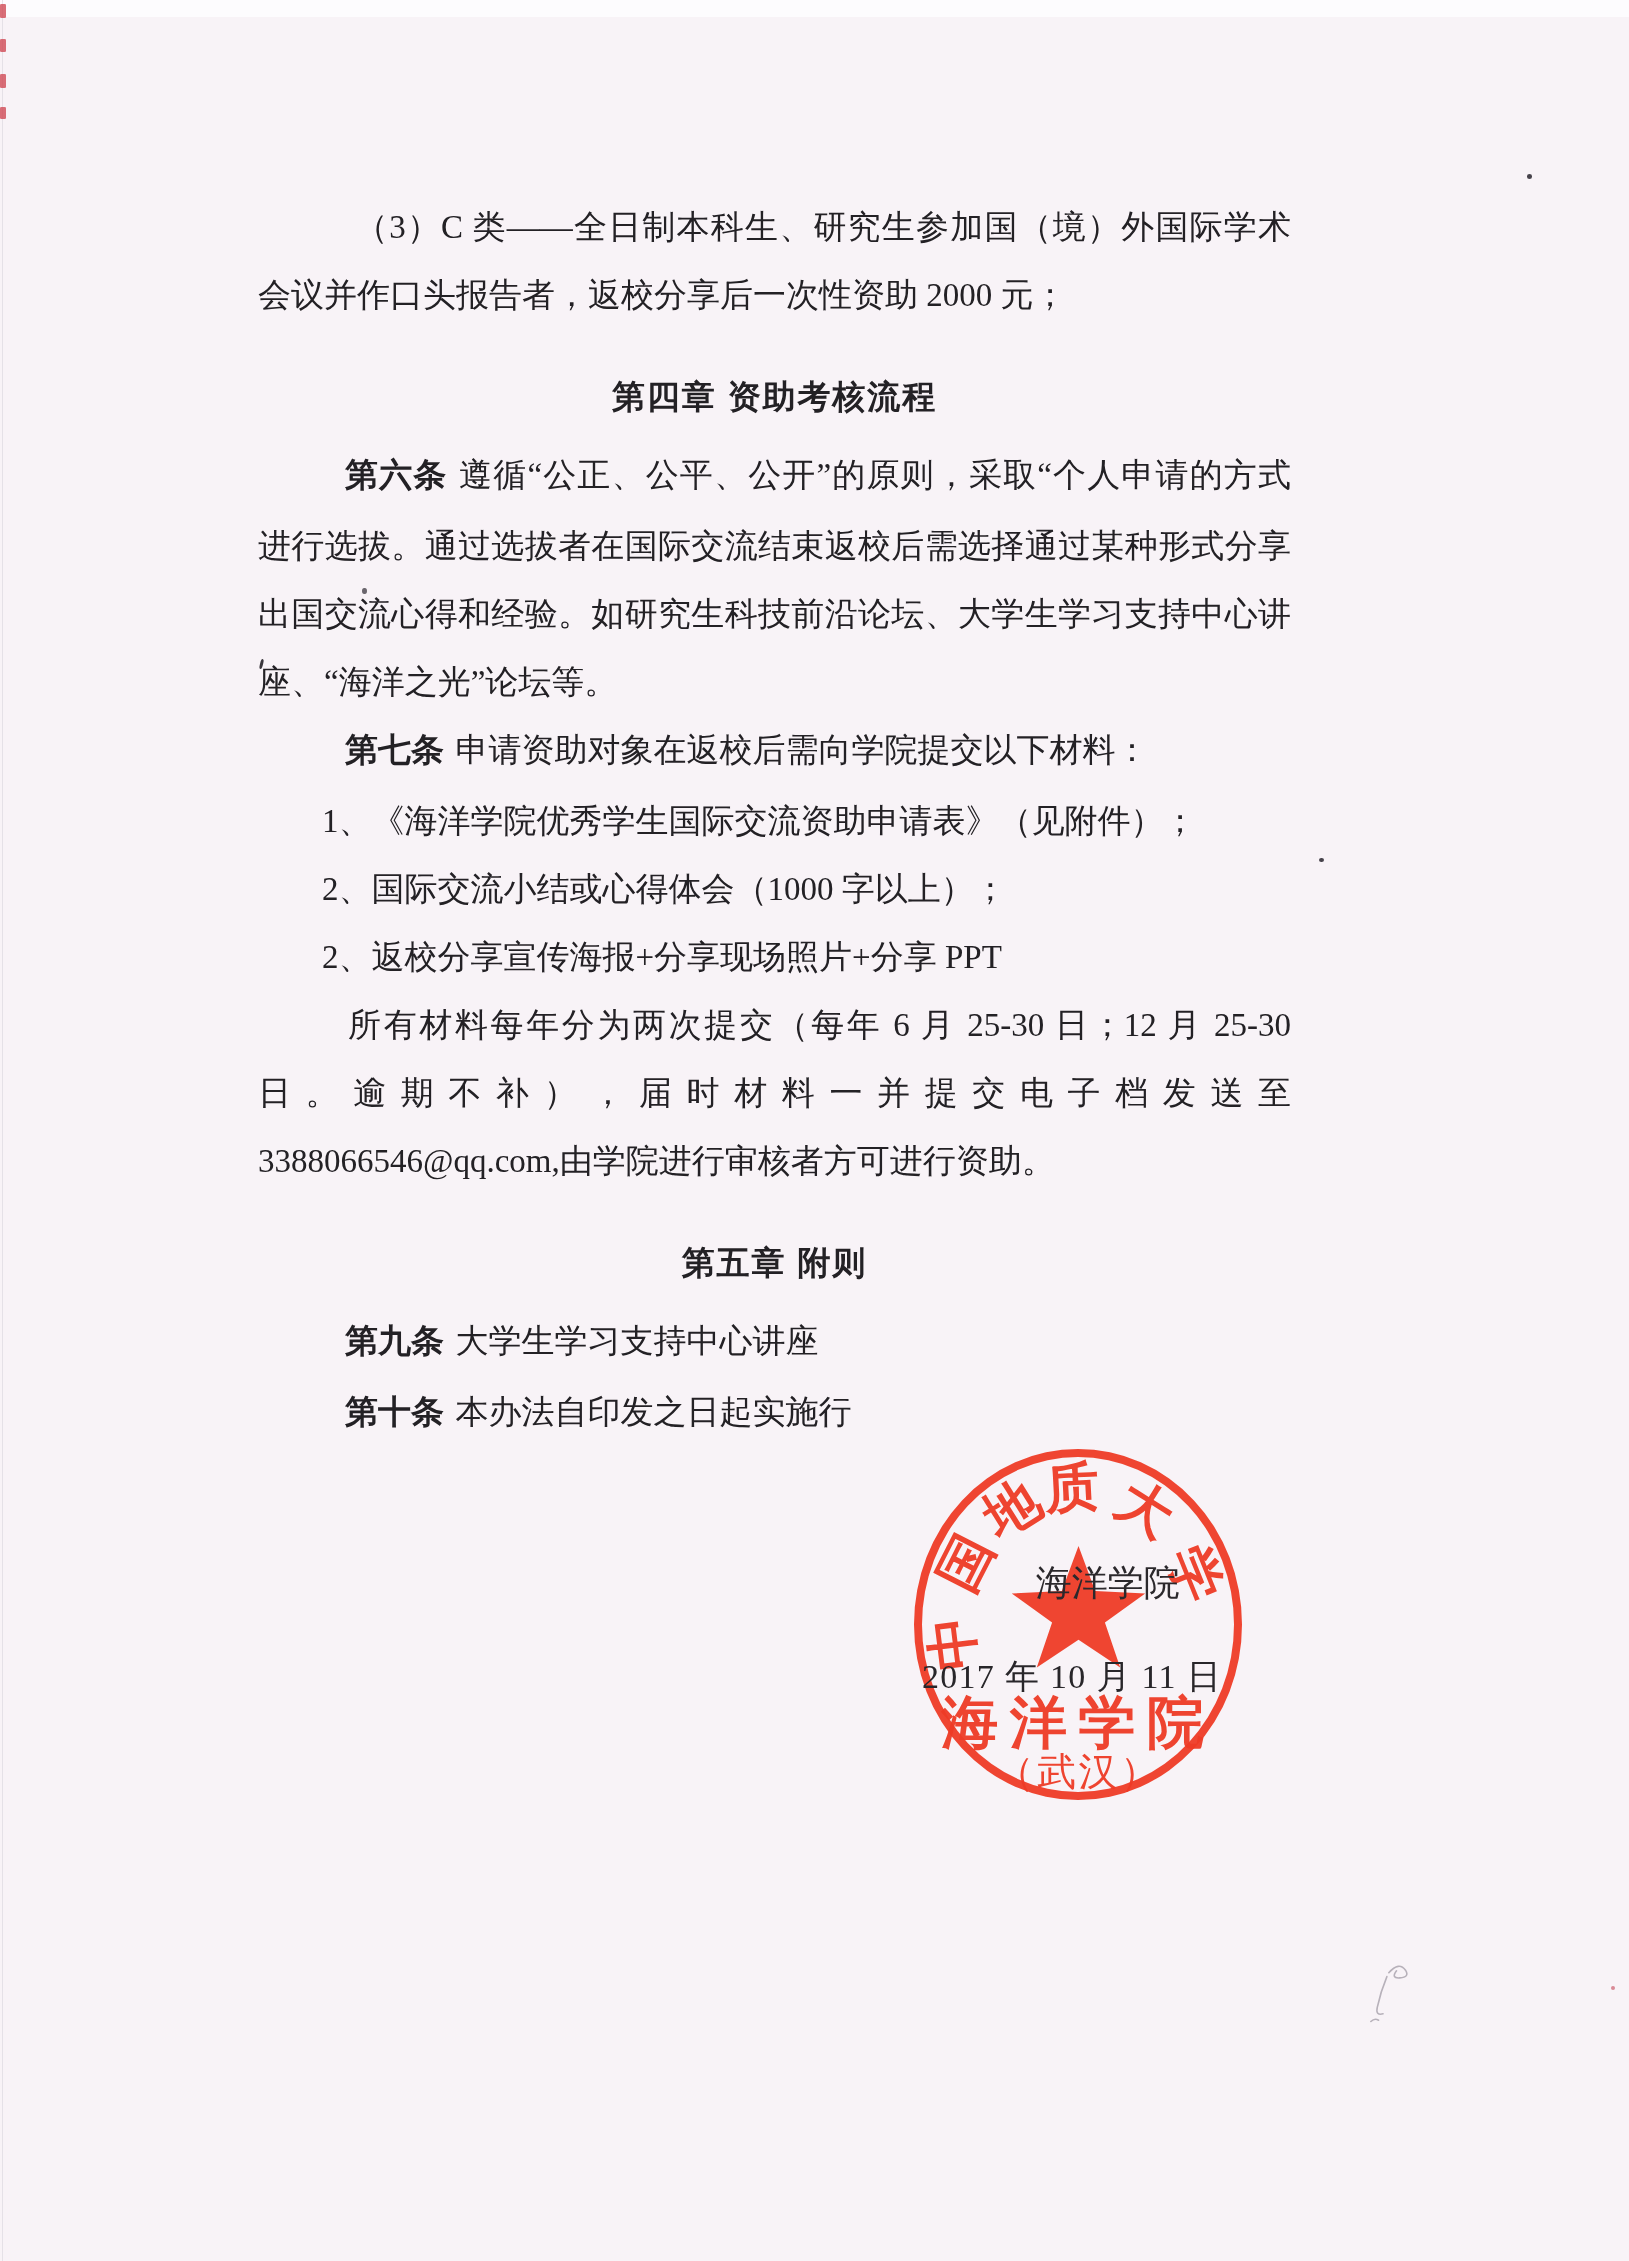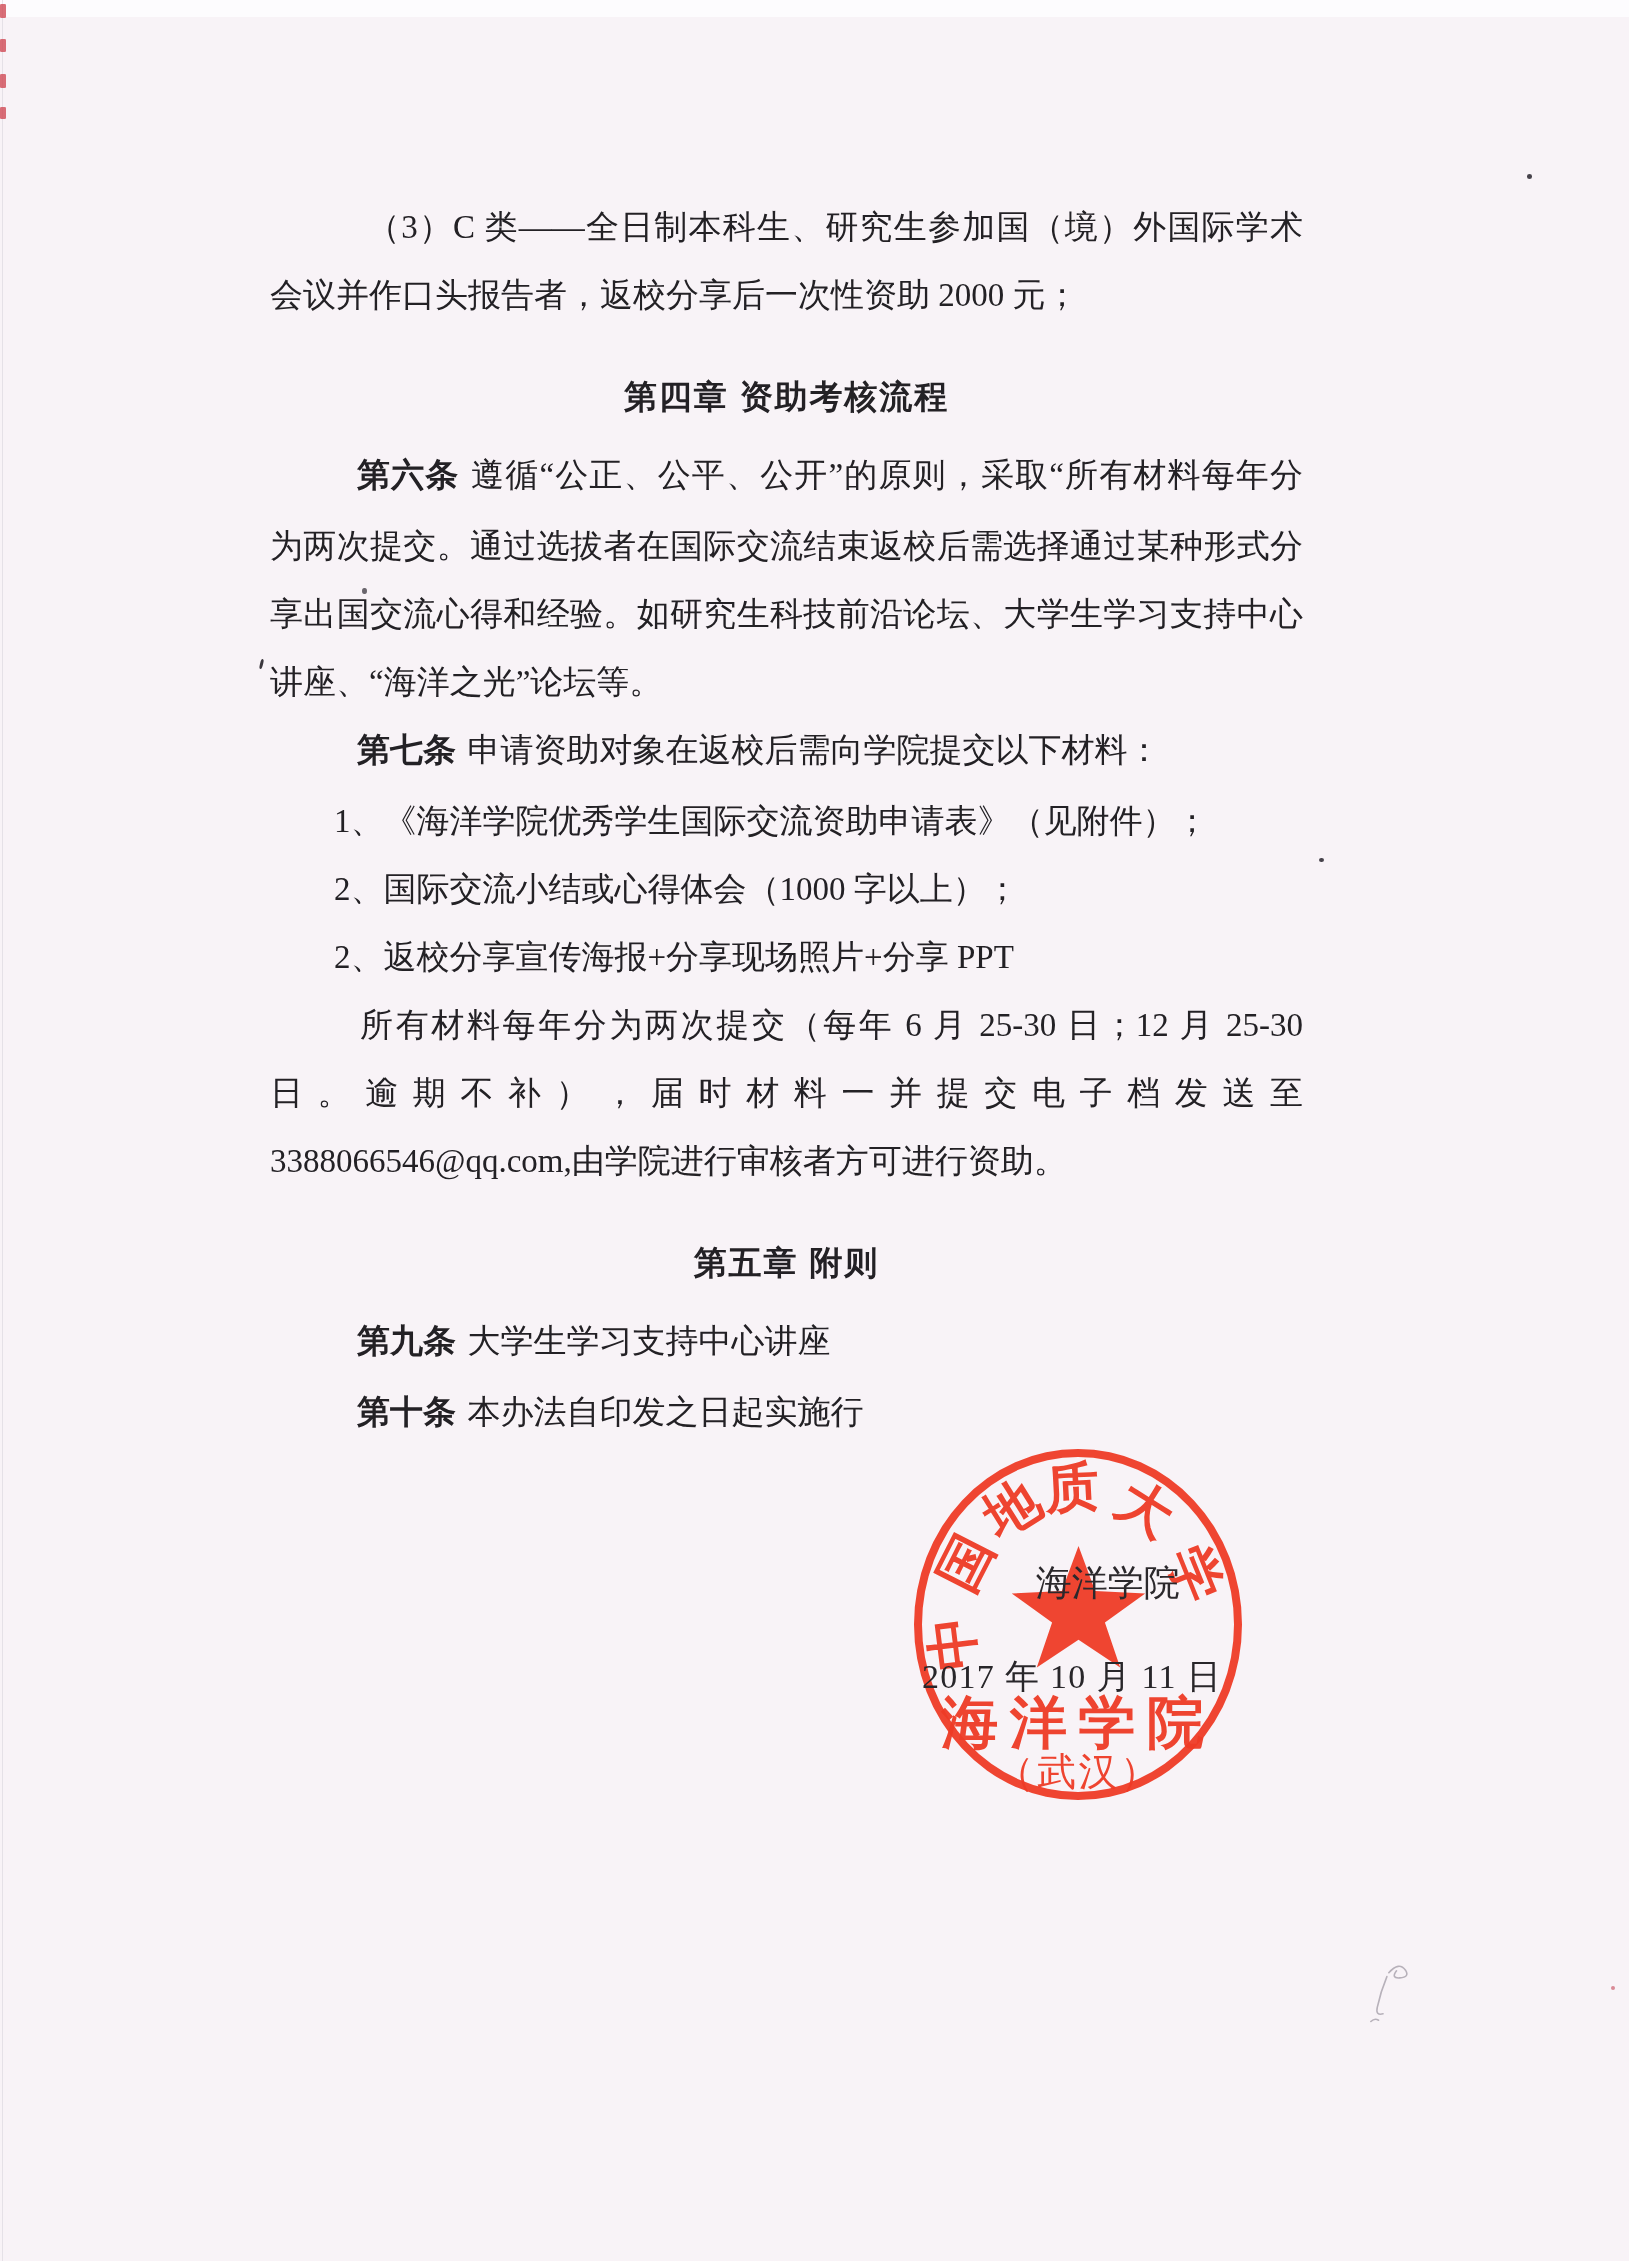--- a/index.html
+++ b/index.html
@@ -12,21 +12,21 @@
   
   .scan-top-strip{position:absolute;left:0;top:0;width:1630px;height:17px;background:#fdfcfe;}
   .scan-left-line{position:absolute;left:1.9px;top:0;width:1.3px;height:2261px;background:#ddd8e0;opacity:.7;}
   .red-dash{position:absolute;left:0;width:5.8px;background:#cf4a55;opacity:.8;border-radius:1.3px;}
   .speck{position:absolute;background:#46424a;border-radius:50%;}
   .pen-tick{position:absolute;width:3.2px;height:10.3px;background:#3a373d;border-radius:40%;transform:rotate(14deg);}
   .squiggle{position:absolute;}
 
   
   .doc{
-    position:absolute;left:12px;top:0;width:1542px;
+    position:absolute;left:0;top:0;width:1542px;
     padding:0 251px 0 258px;box-sizing:border-box;
     font-size:33px;line-height:68px;text-align:justify;
   }
   .para{margin:0;}
   .para-intro{margin-top:193px;text-indent:97px;}
   .chapter-title{
     margin:37px 0 13px 0;text-align:center;text-indent:0;
     font-size:33px;font-weight:bold;letter-spacing:1.9px;line-height:62px;
     font-family:"Liberation Sans","DejaVu Sans",sans-serif;
   }
@@ -88,21 +88,21 @@
   <path d="M34 40 q16 -18 26 -4 q7 11 -9 12 q-14 1 -5 -11 M31 46 q-10 24 -15 48 q-3 13 9 10" fill="none" stroke="#b7b1ba" stroke-width="2.5" stroke-linecap="round"></path>
   <path d="M6 116 q6 -6 12 -2" fill="none" stroke="#b7b1ba" stroke-width="2.5" stroke-linecap="round"></path>
 </svg>
 
 <div class="doc">
 
   <p class="para para-intro">（3）C 类——全日制本科生、研究生参加国（境）外国际学术会议并作口头报告者，返校分享后一次性资助 2000 元；</p>
 
   <h2 class="chapter-title">第四章 资助考核流程</h2>
 
-  <p class="para article"><span class="article-label">第六条</span><span>遵循“公正、公平、公开”的原则，采取“所有材料每年分为两次提交。通过选拔者在国际交流结束返校后需选择通过某种形式分享出国交流心得和经验。如研究生科技前沿论坛、大学生学习支持中心讲座、“海洋之光”论坛等。</span></p>
+  <p class="para article"><span class="article-label">第六条</span><span>遵循“公正、公平、公开”的原则，采取“个人申请的方式进行选拔。通过选拔者在国际交流结束返校后需选择通过某种形式分享出国交流心得和经验。如研究生科技前沿论坛、大学生学习支持中心讲座、“海洋之光”论坛等。</span></p>
 
   <p class="para article"><span class="article-label">第七条</span><span>申请资助对象在返校后需向学院提交以下材料：</span></p>
 
   <p class="para material-item">1、《海洋学院优秀学生国际交流资助申请表》（见附件）；</p>
   <p class="para material-item">2、国际交流小结或心得体会（1000 字以上）；</p>
   <p class="para material-item">2、返校分享宣传海报+分享现场照片+分享 PPT</p>
 
   <p class="para para-deadline">所有材料每年分为两次提交（每年 6 月 25-30 日；12 月 25-30 日。逾期不补），届时材料一并提交电子档发送至 3388066546@qq.com,由学院进行审核者方可进行资助。</p>
 
   <h2 class="chapter-title">第五章 附则</h2>

